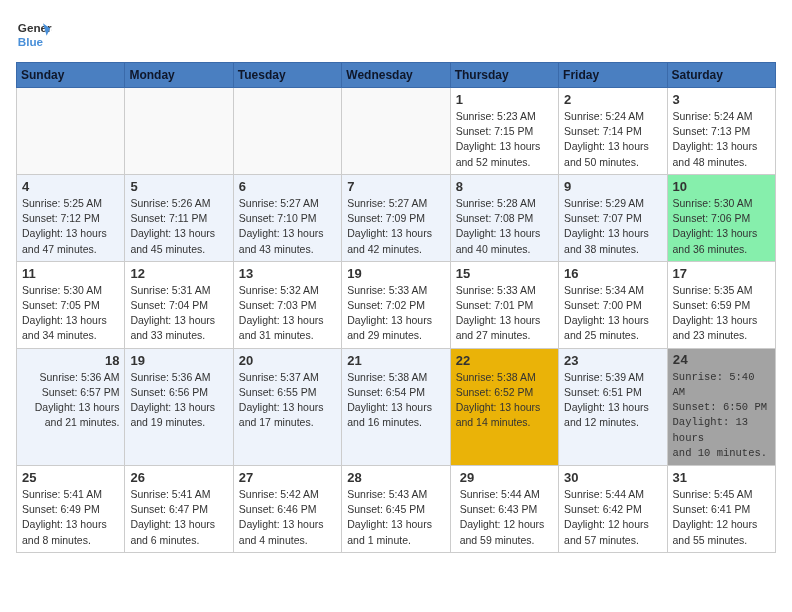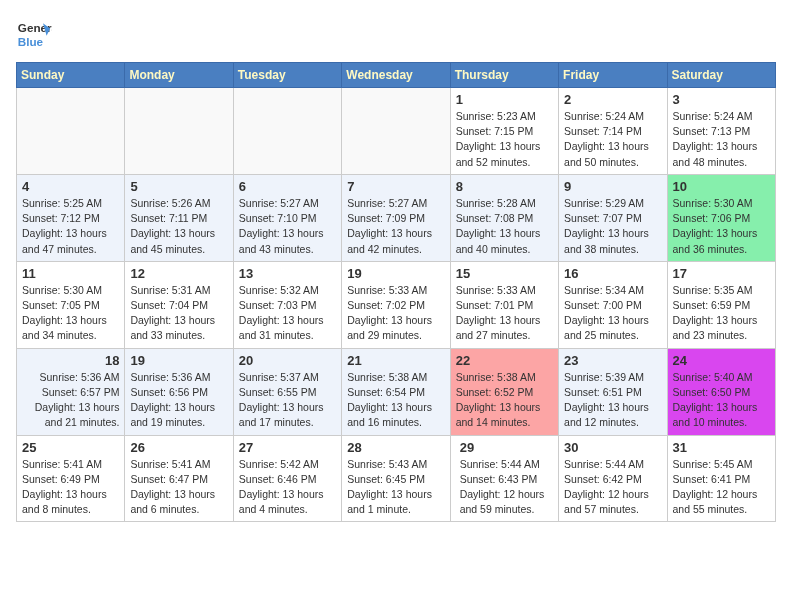--- a/index.html
+++ b/index.html
@@ -38,21 +38,21 @@
       font-size: 16px;
       color: #555;
     }
     .calendar {
       width: 100%;
       border-collapse: collapse;
       font-size: 11px;
     }
     .calendar th {
       background: #4a7fc1;
-      color: #fef9c3;
+      color: #0f172a;
       padding: 5px 4px;
       text-align: left;
       font-size: 12px;
       font-weight: bold;
       border: 1px solid #3a6aaa;
     }
     .calendar td {
       border: 1px solid #ccc;
       vertical-align: top;
       padding: 4px 5px;
@@ -200,29 +200,29 @@
           <div class="day-info">Sunrise: 5:36 AM<br>Sunset: 6:56 PM<br>Daylight: 13 hours<br>and 19 minutes.</div>
         </td>
         <td style="background: rgb(238, 243, 251);">
           <span class="day-num">20</span>
           <div class="day-info">Sunrise: 5:37 AM<br>Sunset: 6:55 PM<br>Daylight: 13 hours<br>and 17 minutes.</div>
         </td>
         <td style="background: rgb(238, 243, 251);">
           <span class="day-num">21</span>
           <div class="day-info">Sunrise: 5:38 AM<br>Sunset: 6:54 PM<br>Daylight: 13 hours<br>and 16 minutes.</div>
         </td>
-        <td style="background: #fca5a5; margin-left: 13px;">
+        <td style="background: #eab308; margin-left: 13px;">
           <span class="day-num">22</span>
           <div class="day-info">Sunrise: 5:38 AM<br>Sunset: 6:52 PM<br>Daylight: 13 hours<br>and 14 minutes.</div>
         </td>
         <td style="background: rgb(238, 243, 251);">
           <span class="day-num">23</span>
           <div class="day-info">Sunrise: 5:39 AM<br>Sunset: 6:51 PM<br>Daylight: 13 hours<br>and 12 minutes.</div>
         </td>
-        <td style="background: #d946ef;">
+        <td style="background: #a3a3a3; font-family: Liberation Mono, monospace;">
           <span class="day-num">24</span>
           <div class="day-info">Sunrise: 5:40 AM<br>Sunset: 6:50 PM<br>Daylight: 13 hours<br>and 10 minutes.</div>
         </td>
       </tr>
       <tr>
         <td style="background: rgb(255, 255, 255);">
           <span class="day-num">25</span>
           <div class="day-info">Sunrise: 5:41 AM<br>Sunset: 6:49 PM<br>Daylight: 13 hours<br>and 8 minutes.</div>
         </td>
         <td style="background: rgb(255, 255, 255); margin-top: 20px;">

